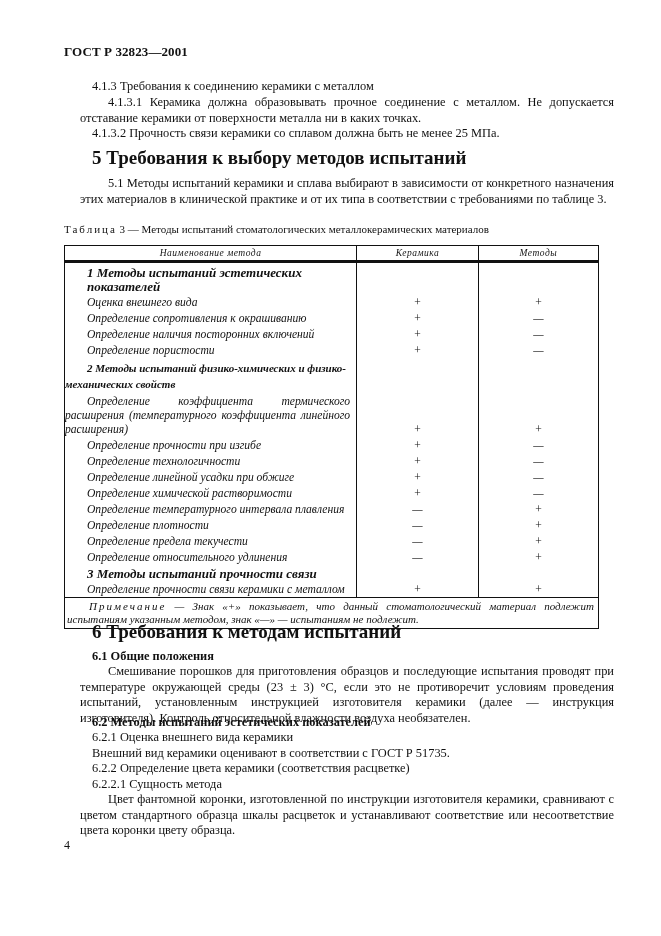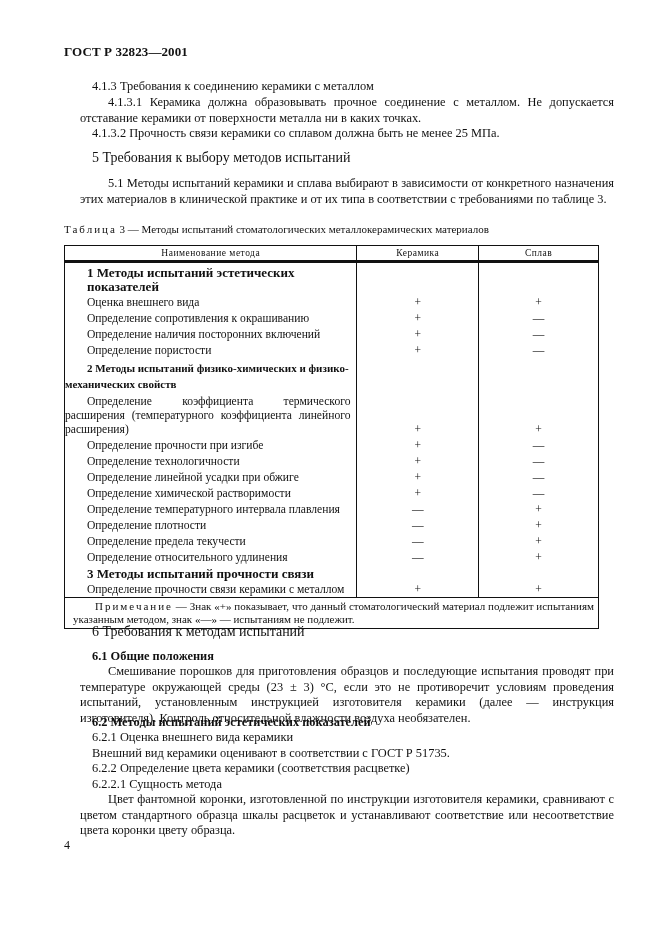--- a/index.html
+++ b/index.html
@@ -5,46 +5,46 @@
   html, body { margin: 0; padding: 0; background: #ffffff; }
   body {
     width: 661px; height: 936px; position: relative; overflow: hidden;
     font-family: "Liberation Serif", "DejaVu Serif", serif;
     color: #111111; font-size: 12.4px; line-height: 15.6px;
   }
   .abs { position: absolute; }
   .hdr { left: 64px; top: 44px; font-weight: bold; font-size: 13px; letter-spacing: 0.1px; }
   .p { position: absolute; left: 64px; width: 534px; text-align: justify; margin-left: 16px; }
   .ind { text-indent: 28px; }
-  .h1 { position: absolute; left: 92px; font-weight: normal; font-size: 14px; }
+  .h1 { position: absolute; left: 92px; font-weight: bold; font-size: 19px; }
   .h2 { position: absolute; left: 92px; font-weight: bold; font-size: 12.4px; }
   .line { position: absolute; left: 92px; white-space: nowrap; }
   .caption { position: absolute; left: 64px; top: 222px; font-size: 11px; white-space: nowrap; }
   .spaced { letter-spacing: 2px; }
 
   table.t {
     position: absolute; left: 64px; top: 245px; width: 535px;
-    border-collapse: collapse; font-size: 11.6px; line-height: 14px;
+    border-collapse: collapse; font-size: 11.6px; line-height: 14px; font-style: italic;
   }
   table.t td, table.t th { padding: 0; vertical-align: bottom; }
   table.t th {
     font-weight: normal; font-size: 9.5px; letter-spacing: 0.5px; height: 12px;
     border: 1px solid #111; border-bottom: 3px solid #111; text-align: center; vertical-align: middle;
   }
   table.t .c1 { width: 282px; border-left: 1.5px solid #111; border-right: 1px solid #111; }
   table.t .c2 { width: 126px; border-right: 1px solid #111; text-align: center; }
   table.t .c3 { width: 125px; border-right: 1.5px solid #111; text-align: center; }
   table.t tr.r td { height: 16px; }
   table.t td.m { padding-left: 22px; }
   table.t td.g { padding-left: 22px; font-weight: bold; font-size: 13px; }
   table.t td.g2 { font-weight: bold; font-size: 11px; text-indent: 22px; padding-right: 6px; line-height: 16px; }
   table.t td.mm { text-indent: 22px; padding-right: 6px; text-align: justify; line-height: 14px; padding-top: 3px; }
   table.t td.note {
     border: 1.5px solid #111; border-top: 1px solid #111; text-align: justify;
-    padding: 2px 4px 2px 8px; line-height: 13px; font-size: 11px; text-indent: 22px;
+    padding: 2px 4px 2px 2px; line-height: 13px; font-size: 11px; text-indent: 22px;
   }
   .pg { position: absolute; left: 64px; top: 838px; font-size: 12px; }
 </style>
 </head>
 <body>
 
 <div class="abs hdr">ГОСТ Р 32823—2001</div>
 
 <div class="line" style="top:79px">4.1.3  Требования к соединению керамики с металлом</div>
 <div class="p ind" style="top:95px">4.1.3.1  Керамика должна образовывать прочное соединение с металлом. Не допускается отставание керамики от поверхности металла ни в каких точках.</div>
@@ -55,21 +55,21 @@
 
 <div class="caption">
   <span class="spaced">Таблица</span><span> 3 — Методы испытаний стоматологических металлокерамических материалов</span>
 </div>
 
 <table class="t">
   <thead>
     <tr>
       <th class="c1">Наименование метода</th>
       <th class="c2">Керамика</th>
-      <th class="c3">Сплав</th>
+      <th class="c3">Методы</th>
     </tr>
   </thead>
   <tbody>
     <tr class="r">
         <td class="c1 g" style="padding-top:3px">1  Методы испытаний эстетических показателей</td>
         <td class="c2"></td>
         <td class="c3"></td>
       </tr>
     <tr class="r">
         <td class="c1 m">Оценка внешнего вида</td>

